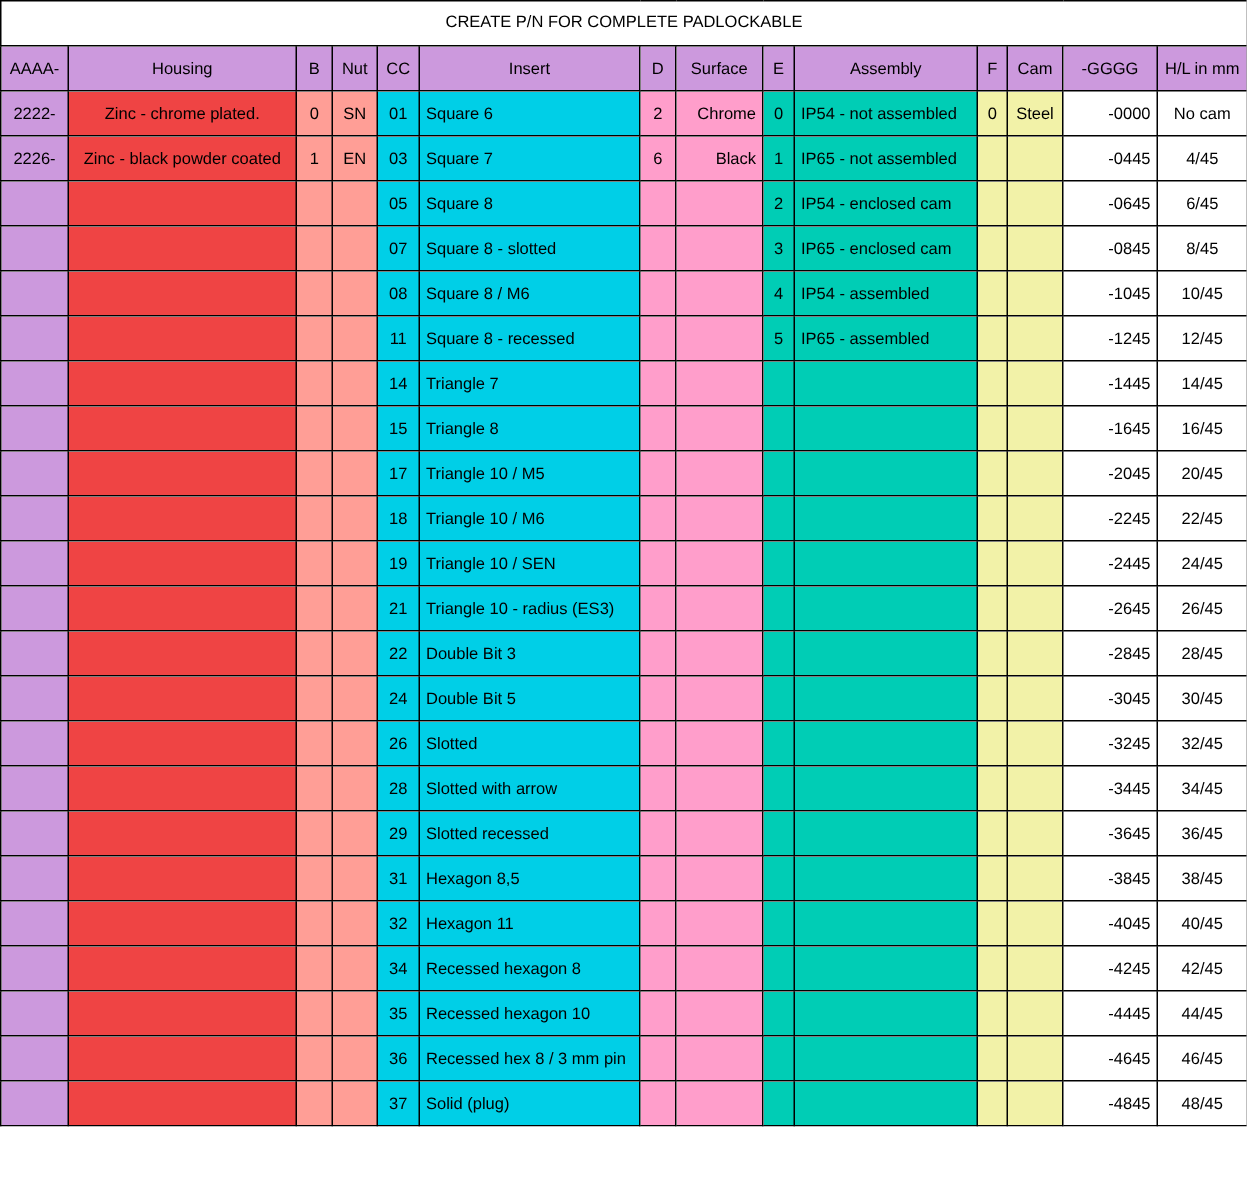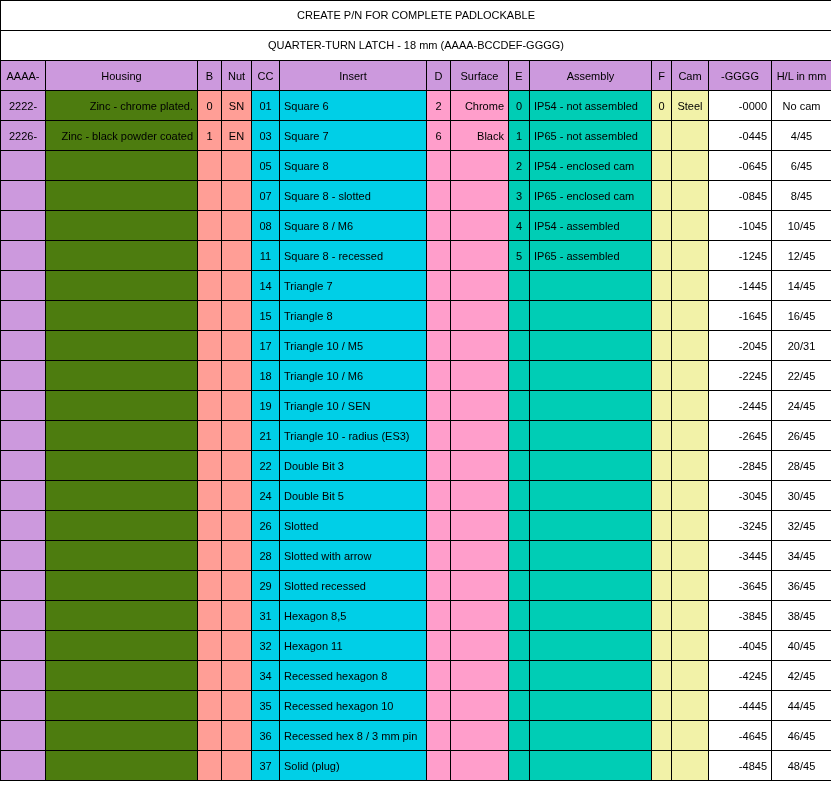--- a/index.html
+++ b/index.html
@@ -42,21 +42,21 @@
   }
   .hdr td {
     background: #cc99dd;
     font-weight: bold;
     text-align: center;
     font-size: 11.5px;
     height: 22px;
   }
   
   .c-aaaa  { background: #cc99dd; text-align: center; margin-top: 39px; }
-  .c-house { background: #4d7c0f; text-align: right; padding-left: 6px; }
+  .c-house { background: #ef4444; text-align: center; padding-left: 6px; }
   .c-b     { background: #ff9e96; text-align: center; }
   .c-nut   { background: #ff9e96; text-align: center; }
   .c-cc    { background: #00cfe7; text-align: center; }
   .c-ins   { background: #00cfe7; text-align: left; padding-left: 6px; }
   .c-d     { background: #ff9ecb; text-align: center; }
   .c-surf  { background: #ff9ecb; text-align: right; }
   .c-e     { background: #00cdb5; text-align: center; }
   .c-asm   { background: #00cdb5; text-align: left; padding-left: 6px; margin-top: 16px; }
   .c-f     { background: #f2f2a8; text-align: center; }
   .c-cam   { background: #f2f2a8; text-align: center; }
@@ -97,23 +97,20 @@
         <col class="w-asm">
         <col class="w-f">
         <col class="w-cam">
       <col class="w-gggg">
         <col class="w-hl">
     </colgroup>
     <tbody id="tbody">
       <tr class="title-row">
         <td colspan="14">CREATE P/N FOR COMPLETE PADLOCKABLE</td>
       </tr>
-      <tr class="title-row">
-        <td colspan="14">QUARTER-TURN LATCH - 18 mm (AAAA-BCCDEF-GGGG)</td>
-      </tr>
       <tr class="hdr">
         <td>AAAA-</td>
         <td>Housing</td>
         <td>B</td>
         <td>Nut</td>
         <td>CC</td>
         <td>Insert</td>
         <td>D</td>
         <td>Surface</td>
         <td>E</td>
@@ -258,21 +255,21 @@
           <td class="c-nut"></td>
           <td class="c-cc">17</td>
           <td class="c-ins">Triangle 10 / M5</td>
           <td class="c-d"></td>
           <td class="c-surf"></td>
           <td class="c-e"></td>
           <td class="c-asm"></td>
           <td class="c-f"></td>
           <td class="c-cam"></td>
           <td class="c-gggg">-2045</td>
-          <td class="c-hl">20/31</td>
+          <td class="c-hl">20/45</td>
         </tr>
         <tr>
           <td class="c-aaaa"></td>
           <td class="c-house"></td>
           <td class="c-b"></td>
           <td class="c-nut"></td>
           <td class="c-cc">18</td>
           <td class="c-ins">Triangle 10 / M6</td>
           <td class="c-d"></td>
           <td class="c-surf"></td>

